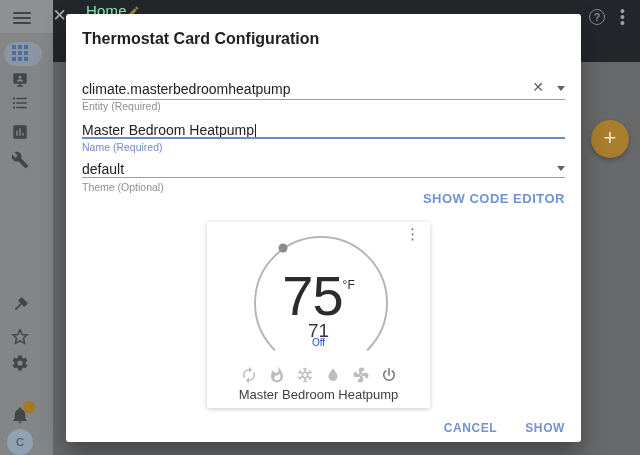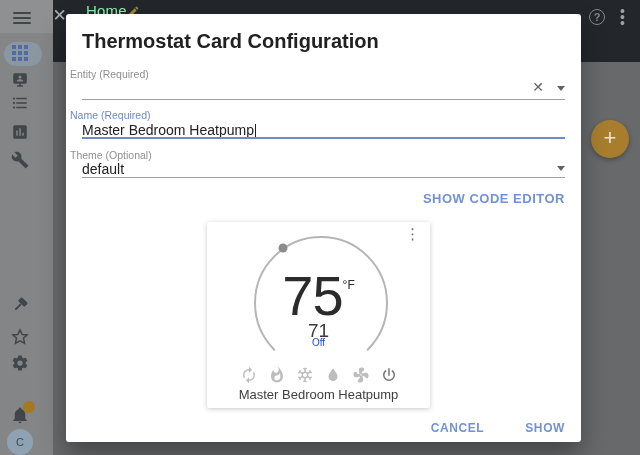--- a/index.html
+++ b/index.html
@@ -30,22 +30,22 @@
   .badge-dot{position:absolute;left:23px;top:401px;width:12px;height:12px;border-radius:50%;background:#a6781f;}
   .avatar{position:absolute;left:7px;top:429px;width:26px;height:26px;border-radius:50%;background:#8ea2b4;color:#3c4a55;font-size:11px;text-align:center;line-height:26px;cursor:pointer;}
 
   .fab{position:absolute;left:591px;top:120px;width:38px;height:38px;border-radius:50%;background:#a87e2d;
        color:#e8e4da;font-size:22px;font-weight:300;text-align:center;line-height:36px;cursor:pointer;
        box-shadow:0 2px 5px rgba(0,0,0,.3);}
 
   
   .dialog{position:absolute;left:66px;top:14px;width:515px;height:428px;background:#ffffff;border-radius:3px;
           box-shadow:0 12px 24px rgba(0,0,0,.35);z-index:10;}
-  .dlg-title{position:absolute;left:16px;top:16px;font-size:20px;font-weight:600;color:#212121;}
-  .field-label{position:absolute;left:4px;font-size:10.5px;color:#8f8f8f;}
+  .dlg-title{position:absolute;left:16px;top:16px;font-size:16px;font-weight:600;color:#212121;}
+  .field-label{position:absolute;left:16px;font-size:10.5px;color:#8f8f8f;margin-top:32px;}
   .field-label.blue{color:#6d8ac9;}
   .field-value{position:absolute;left:16px;font-size:14px;color:#212121;white-space:nowrap;}
   .underline{position:absolute;left:16px;right:16px;height:1px;background:#9e9e9e;}
   .underline.blue{height:2px;background:#6d8ac9;}
   .cursor-bar{display:inline-block;width:1px;height:13px;background:#222;vertical-align:-2px;margin-left:1px;}
   .clear-x{position:absolute;right:36px;top:66px;width:14px;height:14px;color:#5f6368;font-size:14px;line-height:14px;text-align:center;cursor:pointer;}
   .caret{position:absolute;right:16px;width:0;height:0;border-left:4px solid transparent;border-right:4px solid transparent;border-top:5px solid #5f6368;cursor:pointer;}
   .code-editor-link{position:absolute;right:16px;top:177px;font-size:13px;font-weight:700;letter-spacing:.5px;color:#7193d3;cursor:pointer;}
 
   
@@ -57,21 +57,21 @@
   .temp-main{font-size:56px;line-height:1;letter-spacing:-1px;}
   .temp-unit{font-size:12px;vertical-align:26px;color:#2b2b2b;letter-spacing:0;}
   .temp-current{position:absolute;left:0;top:98px;width:100%;text-align:center;font-size:19px;color:#3a3a3a;}
   .hvac-state{position:absolute;left:0;top:115px;width:100%;text-align:center;font-size:10px;color:#1d4ed8;}
   .modes-row{position:absolute;left:0;top:144px;width:100%;display:flex;justify-content:center;gap:10px;}
   .mode-btn{width:18px;height:18px;cursor:pointer;}
   .mode-btn svg{display:block;width:18px;height:18px;fill:#bdbdbd;}
   .mode-btn.active svg{fill:#757575;}
   .tcard-name{position:absolute;left:0;top:165px;width:100%;text-align:center;font-size:13px;color:#3f3f3f;}
 
-  .dlg-actions{position:absolute;right:16px;top:407px;display:flex;gap:41px;}
+  .dlg-actions{position:absolute;right:16px;top:407px;display:flex;gap:28px;}
   .dlg-btn{font-size:12px;font-weight:700;letter-spacing:.6px;color:#7193d3;cursor:pointer;}
 </style>
 </head>
 <body>
 
 <div class="screen">
 
   <div class="app-header"></div>
   <div class="close-x">✕</div>
   <div class="page-title">Home</div>
@@ -154,20 +154,21 @@
     <div class="badge-dot"></div>
     <div class="avatar">C</div>
   </div>
 
   <div class="fab">+</div>
 
   <div class="dialog">
     <div class="dlg-title">Thermostat Card Configuration</div>
 
     <div class="field-label" style="top:54px">Entity (Required)</div>
+    <div class="field-value" style="top:67px">climate.masterbedroomheatpump</div>
     <div class="clear-x">✕</div>
     <div class="caret" style="top:72px"></div>
     <div class="underline" style="top:85px"></div>
 
     <div class="field-label blue" style="top:95px">Name (Required)</div>
     <div class="field-value" style="top:108px"><span>Master Bedroom Heatpump</span><span class="cursor-bar"></span></div>
     <div class="underline blue" style="top:123px"></div>
 
     <div class="field-label" style="top:135px">Theme (Optional)</div>
     <div class="field-value" style="top:147px">default</div>

